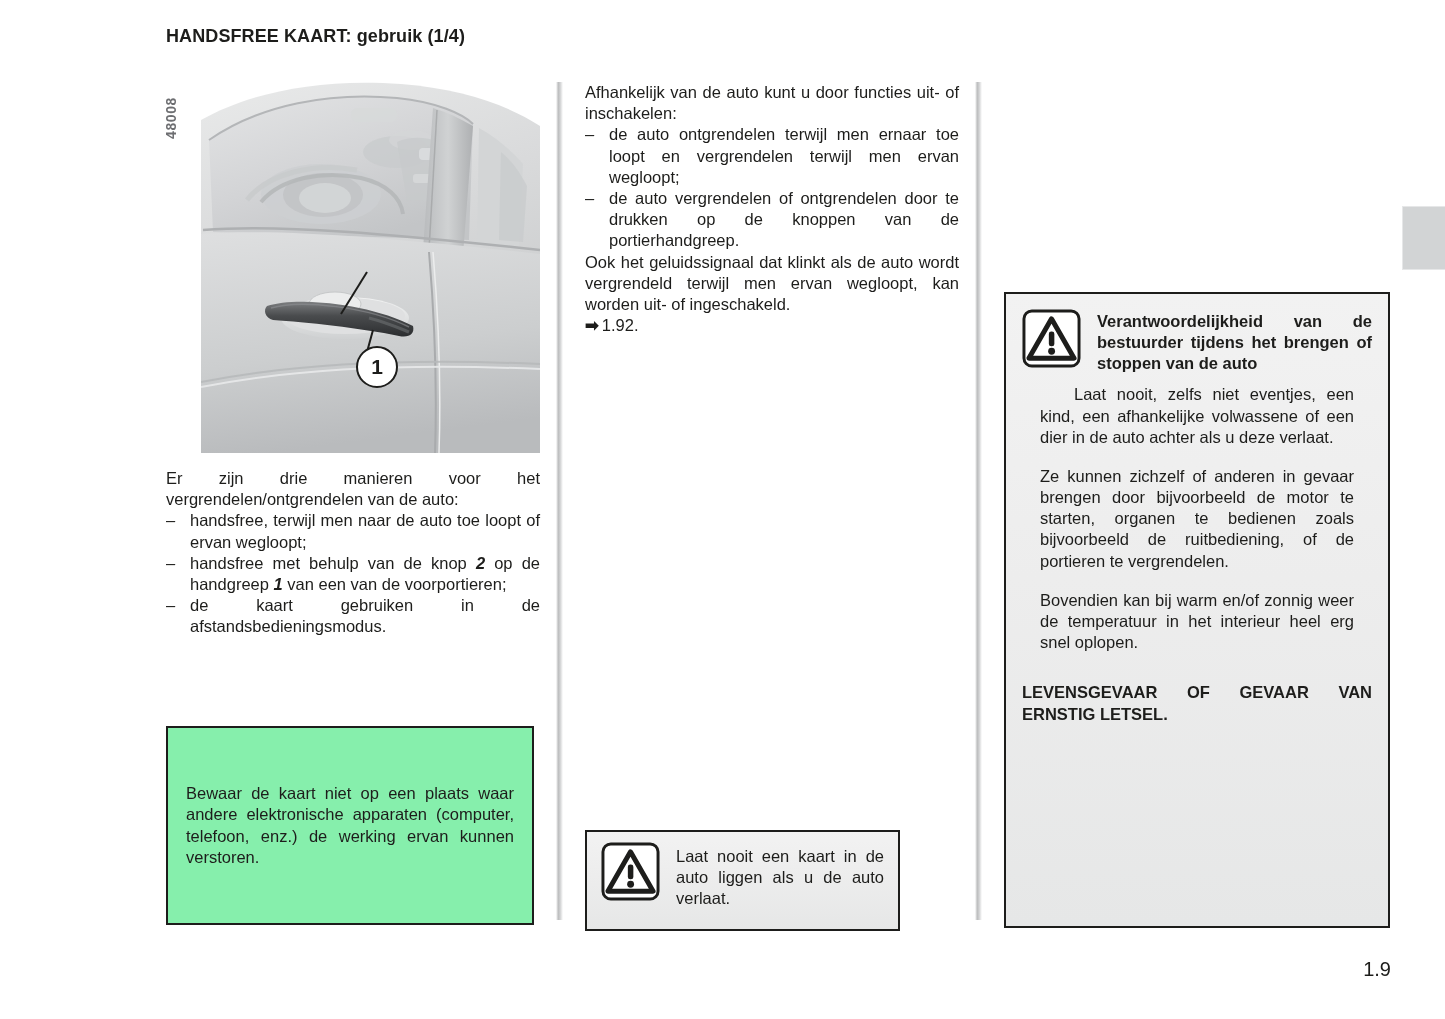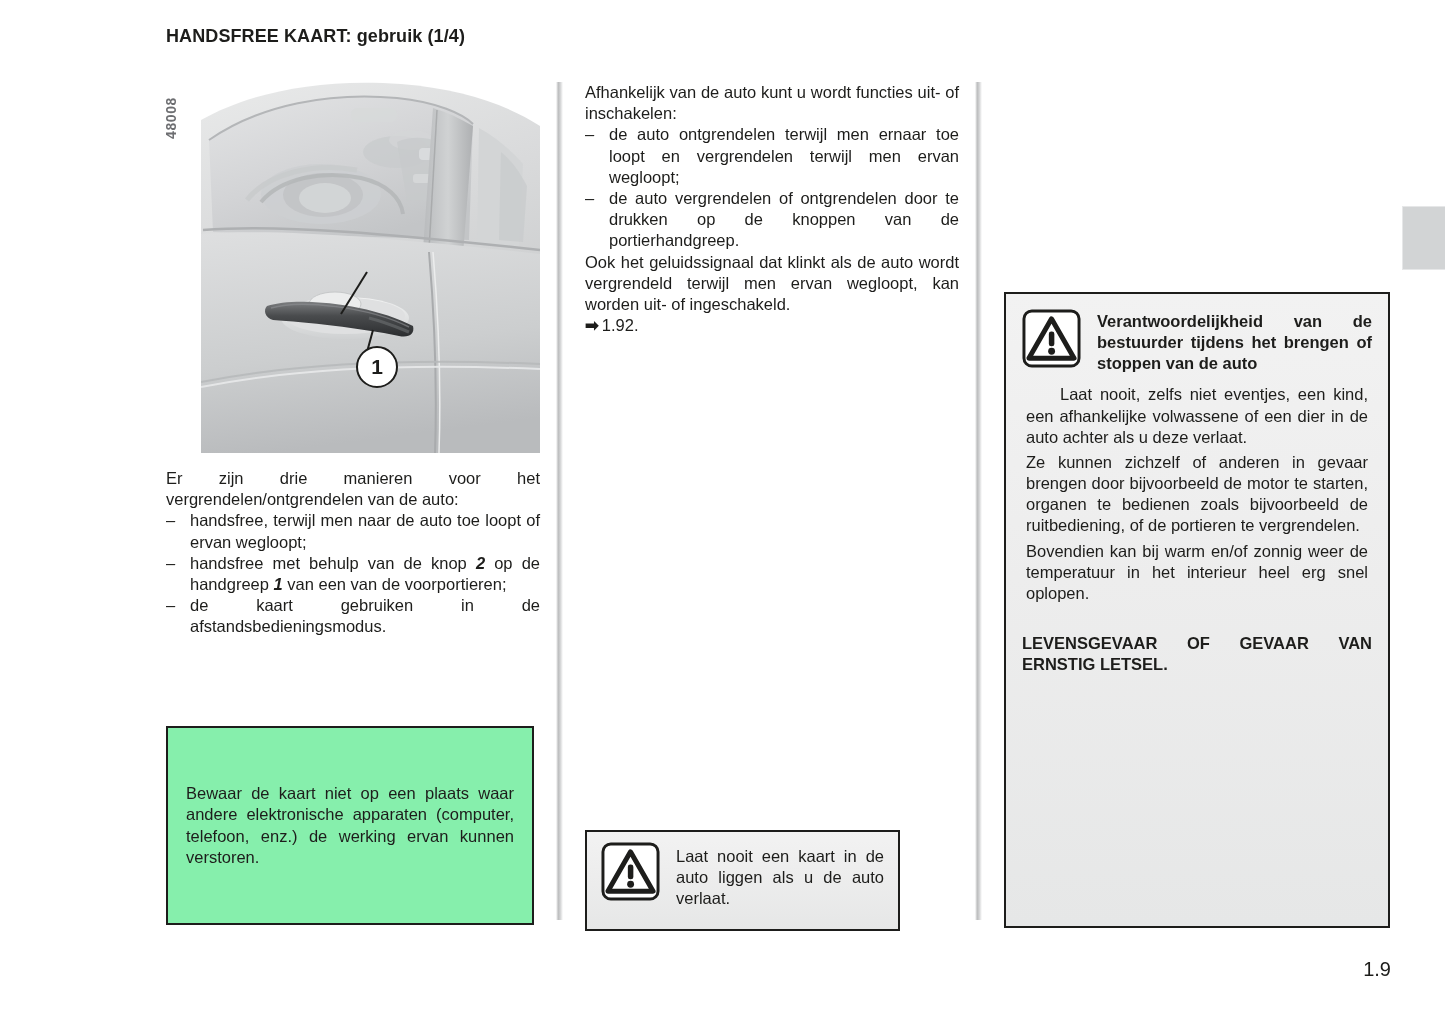--- a/index.html
+++ b/index.html
@@ -202,21 +202,21 @@
     line-height: 1.28;
     text-align: justify;
     color: #1d1d1b;
     padding-top: 4px;
   }
   .warn-para {
     font-size: 16.5px;
     line-height: 1.285;
     text-align: justify;
     color: #1d1d1b;
-    margin: 4px;
+    margin: 18px;
   }
   .warn-para.first-indent { text-indent: 34px; margin-top: 11px; }
   .warn-strong {
     font-size: 16.5px;
     font-weight: bold;
     line-height: 1.285;
     text-align: justify;
     margin-top: 29px;
     color: #1d1d1b;
   }
@@ -346,21 +346,21 @@
   </div>
 </div>
 
 <div class="note-box">
   <div class="note-text">Bewaar de kaart niet op een plaats waar andere elektronische apparaten (computer, telefoon, enz.) de werking ervan kunnen verstoren.</div>
 </div>
 
 <div class="col col-mid">
 
   <div class="body-text">
-    <p>Afhankelijk van de auto kunt u wordt functies uit- of inschakelen:</p>
+    <p>Afhankelijk van de auto kunt u door functies uit- of inschakelen:</p>
     <ul class="bullet-list">
       <li><span>de auto ontgrendelen terwijl men ernaar toe loopt en vergrendelen terwijl men ervan wegloopt;</span></li>
       <li><span>de auto vergrendelen of ontgrendelen door te drukken op de knoppen van de portierhandgreep.</span></li>
     </ul>
     <p>Ook het geluidssignaal dat klinkt als de auto wordt vergrendeld terwijl men ervan wegloopt, kan worden uit- of ingeschakeld.</p>
     <p class="ref-line"><span class="arrow-glyph">➡</span><span>1.92.</span></p>
   </div>
 </div>
 
 <div class="warn-box warn-mid">

